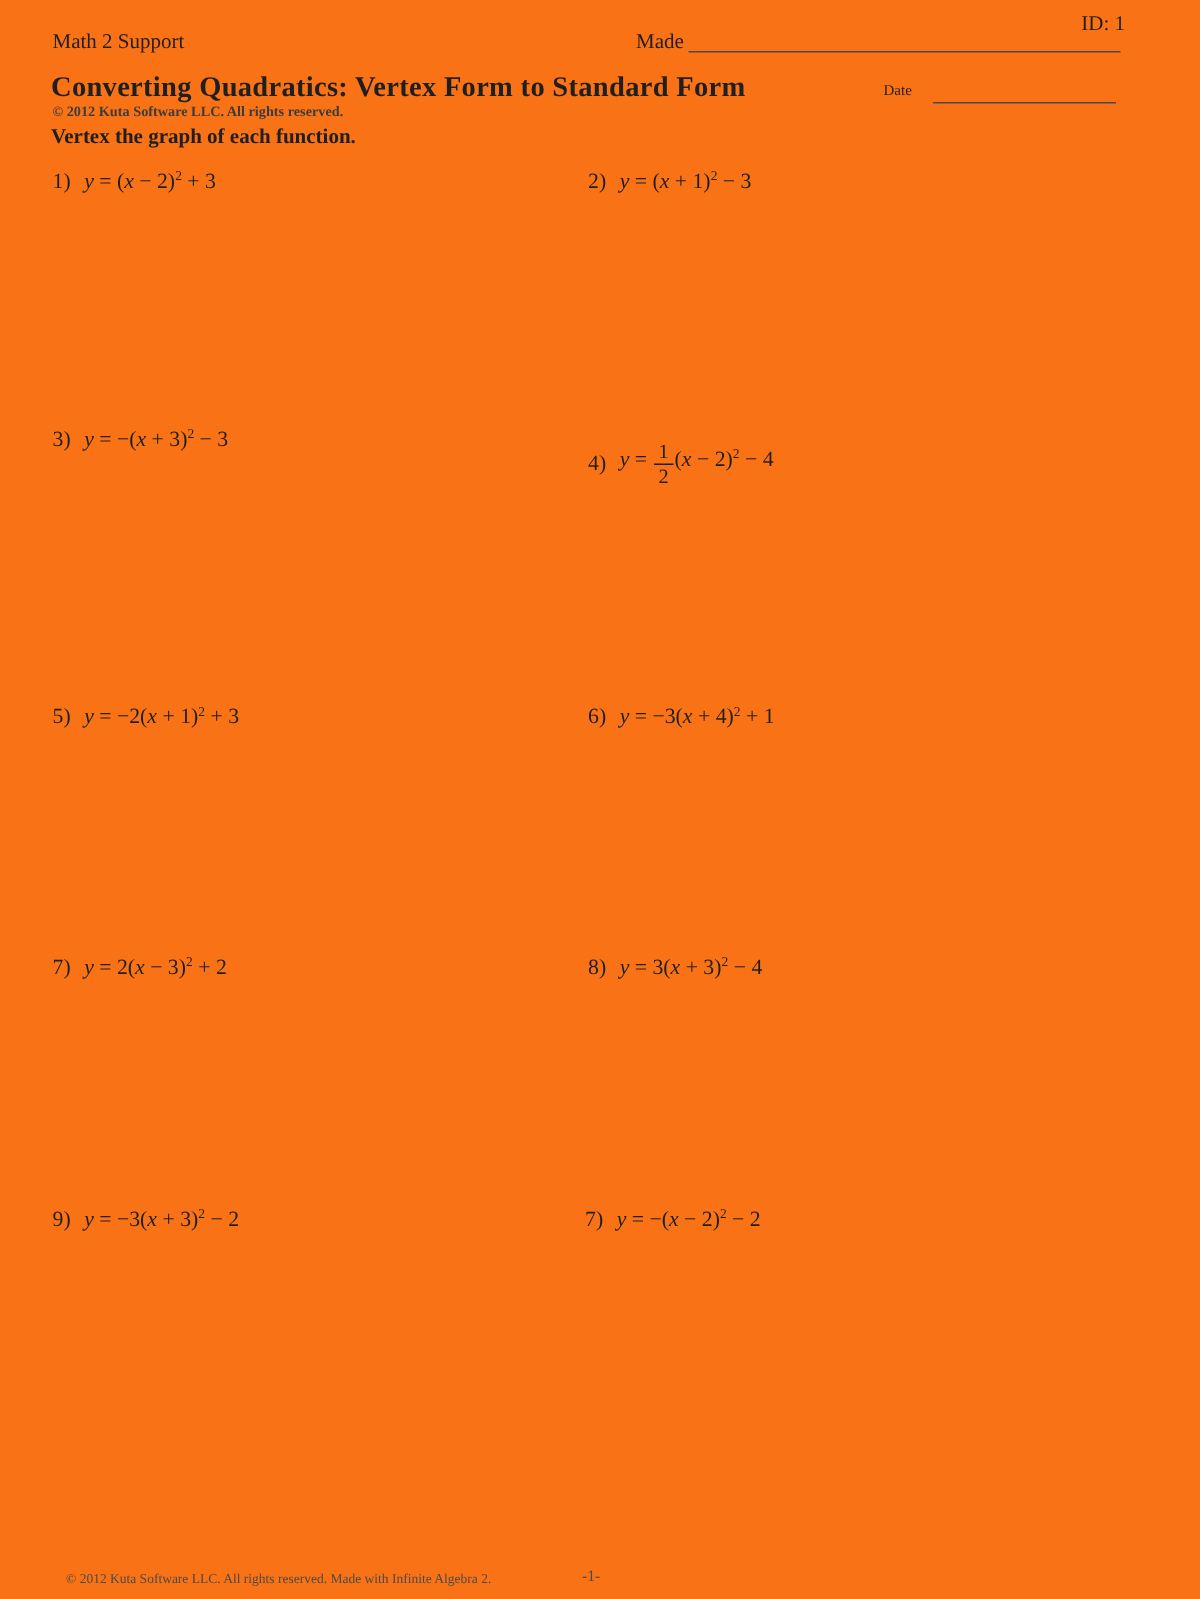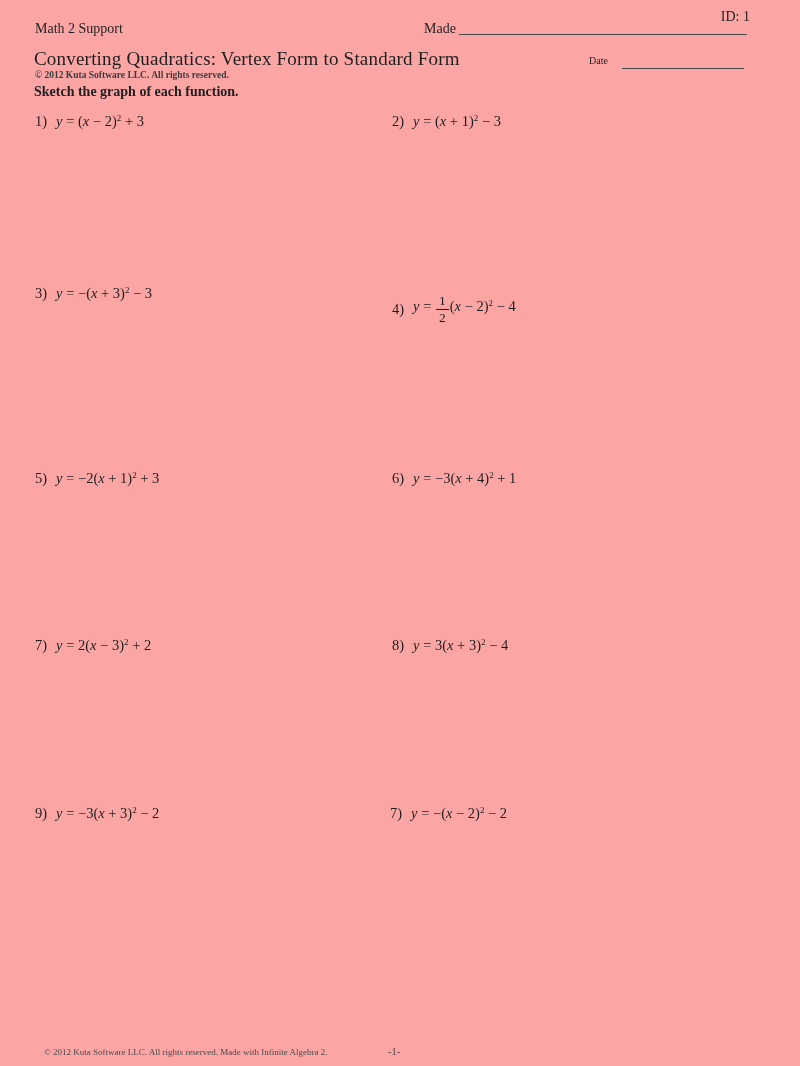--- a/index.html
+++ b/index.html
@@ -4,21 +4,21 @@
 <style>
   html, body {
     margin: 0;
     padding: 0;
     background: #ffffff;
   }
   .page {
     position: relative;
     width: 800px;
     height: 1066px;
-    background: #fca5a5;
+    background: #f97316;
     font-family: "Liberation Serif", "DejaVu Serif", serif;
     color: #1f1f1f;
     overflow: hidden;
   }
   .abs { position: absolute; }
 
   
   .id-label {
     top: 9px; right: 50px;
     font-size: 14px;
@@ -31,21 +31,21 @@
     top: 21px; left: 424px;
     font-size: 14px;
   }
   .name-line {
     top: 34px; left: 459px; width: 288px;
     border-bottom: 1.4px solid #4a4a4a;
   }
   .title {
     top: 48px; left: 34px;
     font-size: 19px;
-    font-weight: normal;
+    font-weight: bold;
     letter-spacing: 0.2px;
   }
   .date-label {
     top: 55px; left: 589px;
     font-size: 10px;
   }
   .date-line {
     top: 68px; left: 622px; width: 122px;
     border-bottom: 1.4px solid #4a4a4a;
   }
@@ -110,21 +110,21 @@
 <div class="page">
 
   <div class="abs id-label">ID: 1</div>
   <div class="abs course">Math 2 Support</div>
   <div class="abs name-label">Made</div>
   <div class="abs name-line"></div>
   <div class="abs title">Converting Quadratics: Vertex Form to Standard Form</div>
   <div class="abs date-label">Date</div>
   <div class="abs date-line"></div>
   <div class="abs header-copyright">© 2012 Kuta Software LLC.  All rights reserved.</div>
-  <div class="abs instruction">Sketch the graph of each function.</div>
+  <div class="abs instruction">Vertex the graph of each function.</div>
 
   <div class="problem" style="left:35px; top:113px">
     <span class="pnum">1)</span>
     <span class="eq"><span class="var">y</span><span> = (</span><span class="var">x</span><span> − 2)</span><sup>2</sup><span> + 3</span></span>
   </div>
   <div class="problem" style="left:392px; top:113px">
     <span class="pnum">2)</span>
     <span class="eq"><span class="var">y</span><span> = (</span><span class="var">x</span><span> + 1)</span><sup>2</sup><span> − 3</span></span>
   </div>
   <div class="problem" style="left:35px; top:285px">

